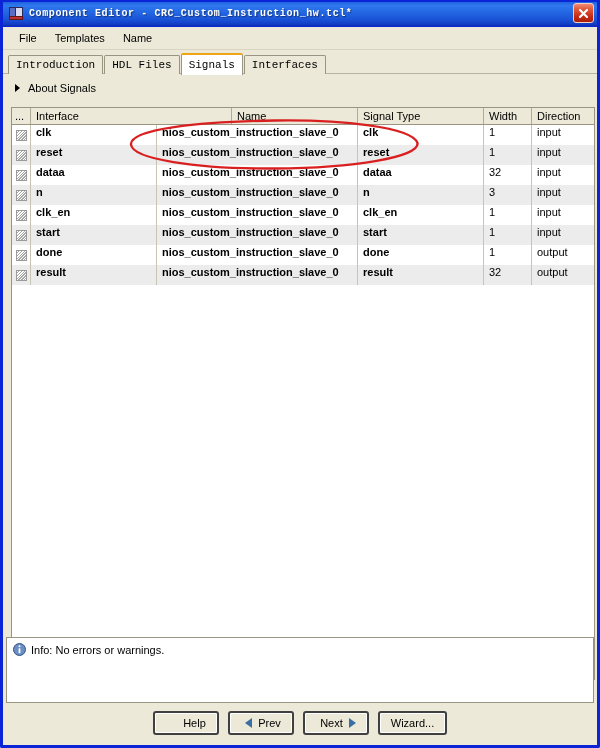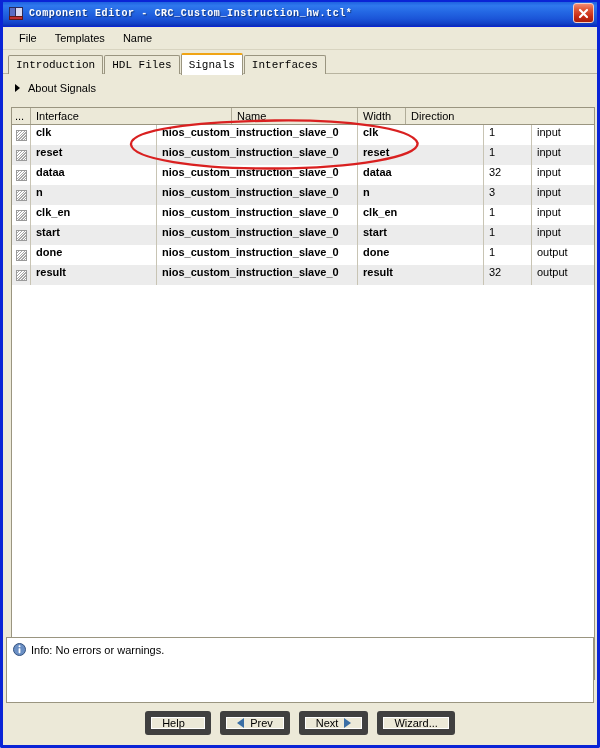--- a/index.html
+++ b/index.html
@@ -322,29 +322,29 @@
     background: #ece9d8;
     display: flex;
     align-items: center;
     justify-content: center;
     gap: 9px;
   }
   .navbtn {
     min-width: 66px;
     height: 24px;
     background: #ece9d8;
-    border: 6px solid #404040;
+    border: 2px solid #404040;
     border-radius: 3px;
     box-sizing: border-box;
     font-size: 11px;
     color: #000;
     cursor: pointer;
     display: flex;
     align-items: center;
-    justify-content: flex-start;
+    justify-content: flex-end;
     gap: 6px;
     padding: 0 11px;
     box-shadow: inset 0 0 0 1px #ffffff;
   }
   .tri-left {
     width: 0; height: 0;
     border-right: 7px solid #3a6ea5;
     border-top: 5px solid transparent;
     border-bottom: 5px solid transparent;
   }
@@ -393,20 +393,21 @@
       <div id="about-tri"></div>
       <div id="about-label">About Signals</div>
     </div>
 
     <div id="table-wrap">
 
       <div id="thead">
         <div class="th col-grip">...</div>
         <div class="th col-iface">Interface</div>
         <div class="th col-name">Name</div>
+        <div class="th col-stype">Signal Type</div>
         <div class="th col-width">Width</div>
         <div class="th col-dir">Direction</div>
       </div>
 
       <div id="tbody">
 
         <div class="trow odd">
           <div class="td col-grip grip-cell">
               <span class="grip"></span>
             </div>

